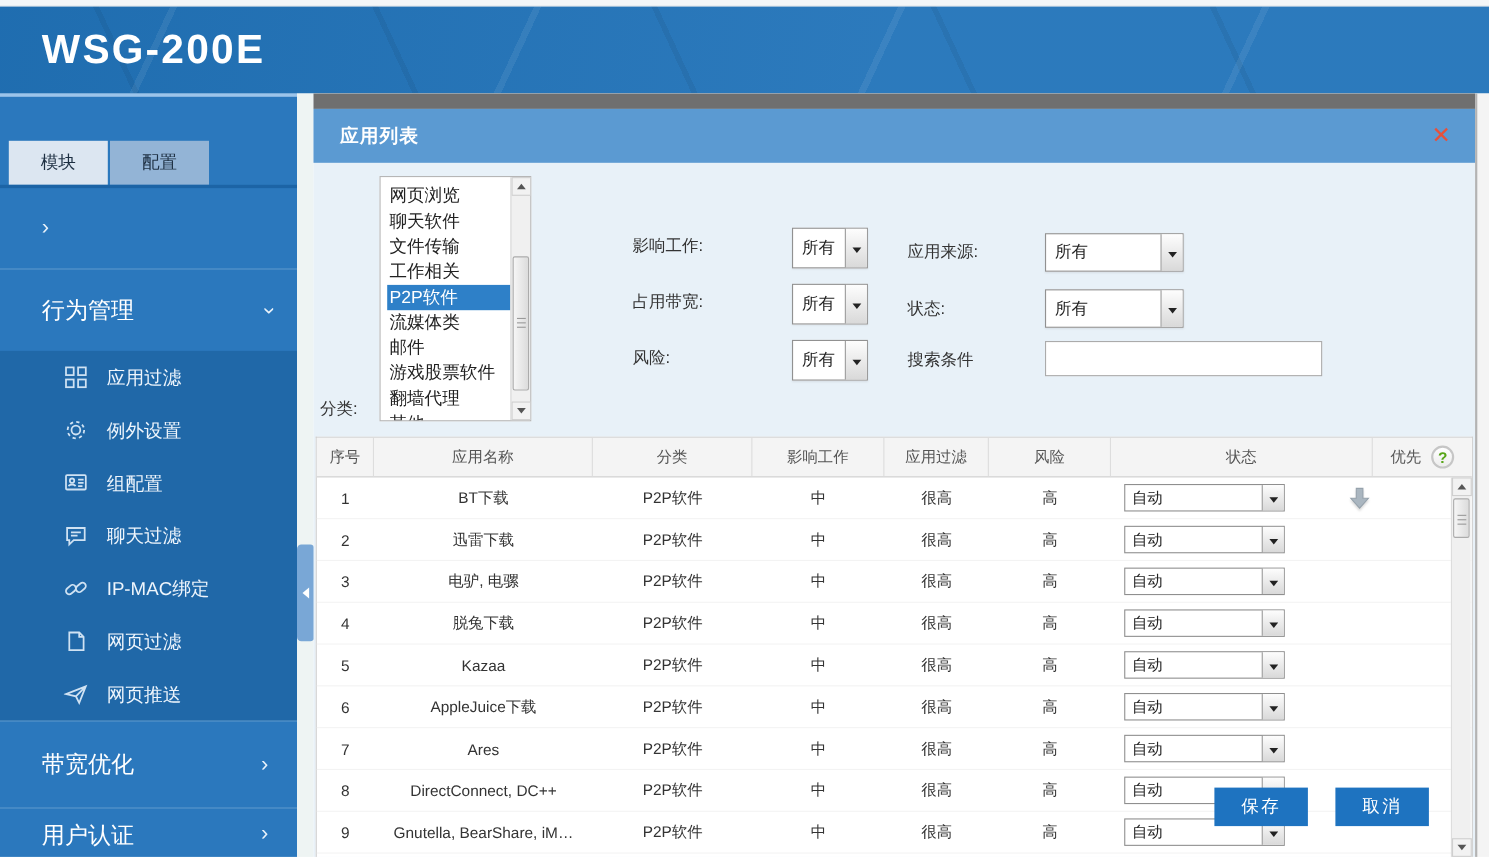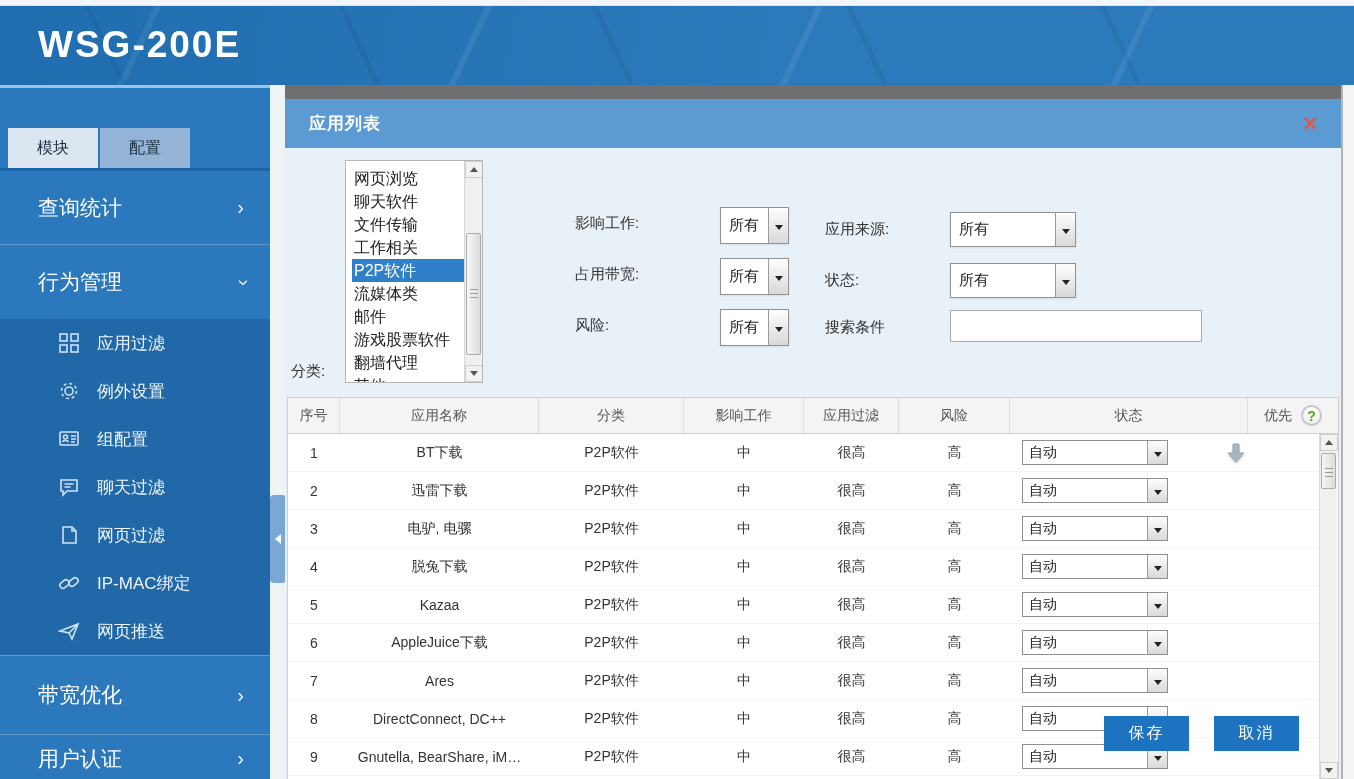--- a/index.html
+++ b/index.html
@@ -110,21 +110,20 @@
   </div>
 
   <div class="sidebar">
     <div class="tabs">
       <div class="tab t1">模块</div>
       <div class="tab t2">配置</div>
     </div>
     <div class="tabline"></div>
 
     <div class="sec s-query">
-      <span class="sec-label">查询统计</span>
       <span class="chev">›</span>
     </div>
     <div class="sec s-behavior">
       <span class="sec-label">行为管理</span>
       <span class="chev down">›</span>
     </div>
 
     <div class="submenu">
       <div class="subitem">
         <span class="icon">
@@ -162,34 +161,34 @@
           <svg width="22" height="22" viewBox="0 0 22 22">
               <path d="M3 4h16v11H9l-4 4v-4H3z"></path>
               <path d="M6.5 8h9M6.5 11h6"></path>
             </svg>
         </span>
         <span>聊天过滤</span>
       </div>
       <div class="subitem">
         <span class="icon">
           <svg width="22" height="22" viewBox="0 0 22 22">
+              <rect x="1.5" y="9" width="10" height="6" rx="3" transform="rotate(-40 6.5 12)"></rect>
+              <rect x="10.5" y="7" width="10" height="6" rx="3" transform="rotate(-40 15.5 10)"></rect>
+            </svg>
+        </span>
+        <span>IP-MAC绑定</span>
+      </div>
+      <div class="subitem">
+        <span class="icon">
+          <svg width="22" height="22" viewBox="0 0 22 22">
               <path d="M5 3h9l4 4v12H5z"></path>
               <path d="M14 3v4h4"></path>
             </svg>
         </span>
         <span>网页过滤</span>
-      </div>
-      <div class="subitem">
-        <span class="icon">
-          <svg width="22" height="22" viewBox="0 0 22 22">
-              <rect x="1.5" y="9" width="10" height="6" rx="3" transform="rotate(-40 6.5 12)"></rect>
-              <rect x="10.5" y="7" width="10" height="6" rx="3" transform="rotate(-40 15.5 10)"></rect>
-            </svg>
-        </span>
-        <span>IP-MAC绑定</span>
       </div>
       <div class="subitem">
         <span class="icon">
           <svg width="22" height="22" viewBox="0 0 22 22">
               <path d="M2 11l18-7-6 15-3-6zM11 13l9-9"></path>
             </svg>
         </span>
         <span>网页推送</span>
       </div>
     </div>

